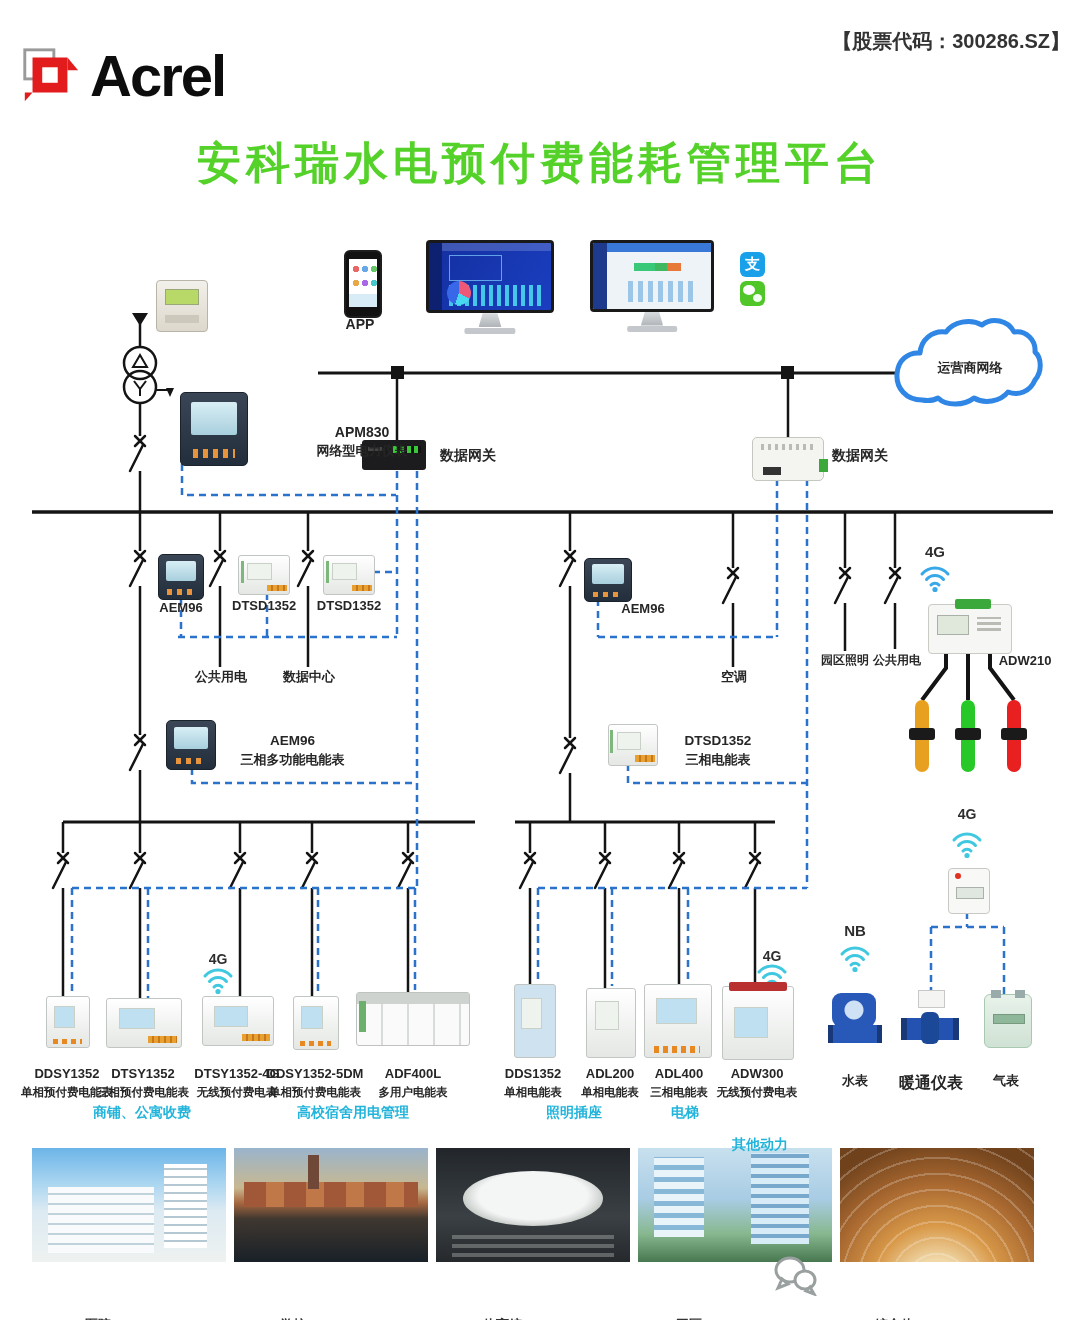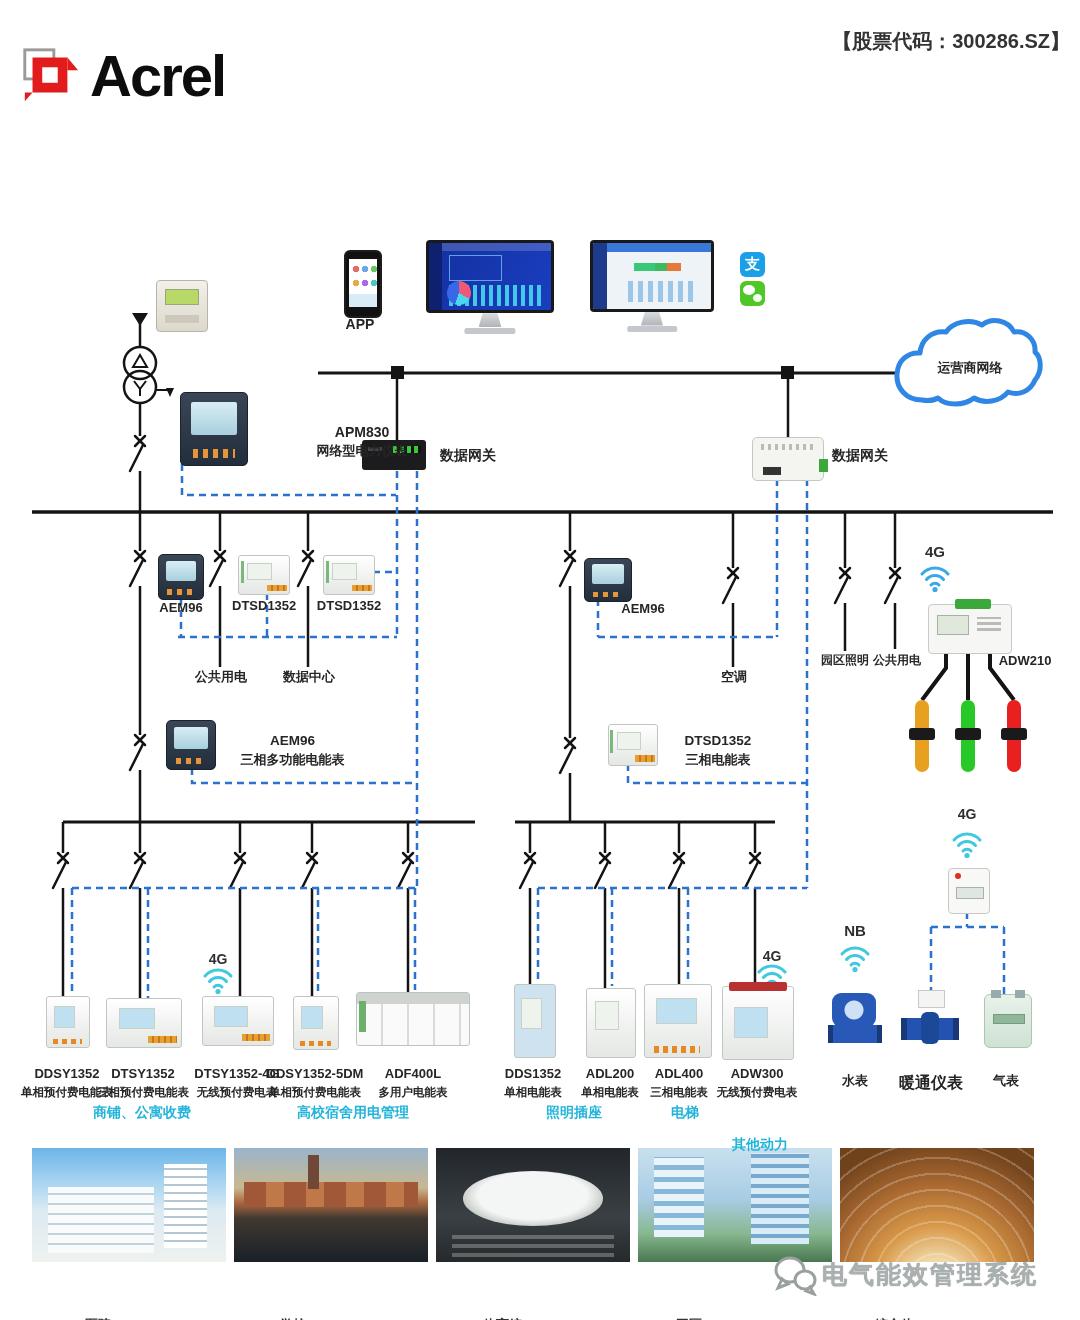--- a/index.html
+++ b/index.html
@@ -135,20 +135,21 @@
     <svg width="62" height="62" viewBox="0 0 64 64">
       <rect x="7" y="5" width="30" height="30" fill="none" stroke="#9a9a9a" stroke-width="3"></rect>
       <path d="M15,13 h36 v36 h-36 z" fill="#e21b1d"></path>
       <rect x="25" y="23" width="16" height="16" fill="#ffffff"></rect>
       <path d="M51,13 l11,13 h-11 z" fill="#e21b1d"></path>
       <path d="M15,49 l-8,9 v-9 z" fill="#e21b1d"></path>
     </svg>
     <span class="txt">Acrel</span>
   </div>
   <div class="stock">【股票代码：300286.SZ】</div>
+  <div class="title">安科瑞水电预付费能耗管理平台</div>
 
   <svg class="wires" width="1080" height="1320" viewBox="0 0 1080 1320">
     <defs>
       <g id="brk" stroke="#141414" stroke-width="2.5" stroke-linecap="round">
         <line x1="-5" y1="-5" x2="5" y2="5"></line>
           <line x1="-5" y1="5" x2="5" y2="-5"></line>
         <line x1="3" y1="4" x2="-10" y2="30"></line>
       </g>
       <g id="wifi" fill="none" stroke="currentColor" stroke-width="3" stroke-linecap="round">
         <path d="M-13,8 A17,17 0 0 1 13,8"></path>
@@ -544,16 +545,15 @@
 
   <div class="watermark">
     <svg width="46" height="44" viewBox="0 0 46 44">
       <g fill="#ffffff" stroke="#9aa0a0" stroke-width="3">
         <ellipse cx="18" cy="18" rx="14" ry="12"></ellipse>
         <path d="M10,27 l-4,9 10,-4 z"></path>
         <ellipse cx="33" cy="28" rx="10" ry="9"></ellipse>
         <path d="M38,35 l4,7 -8,-3 z"></path>
       </g>
     </svg>
-    <span class="wtxt">电气能效管理系统</span>
   </div>
 
 </div>
 
 </body></html>

